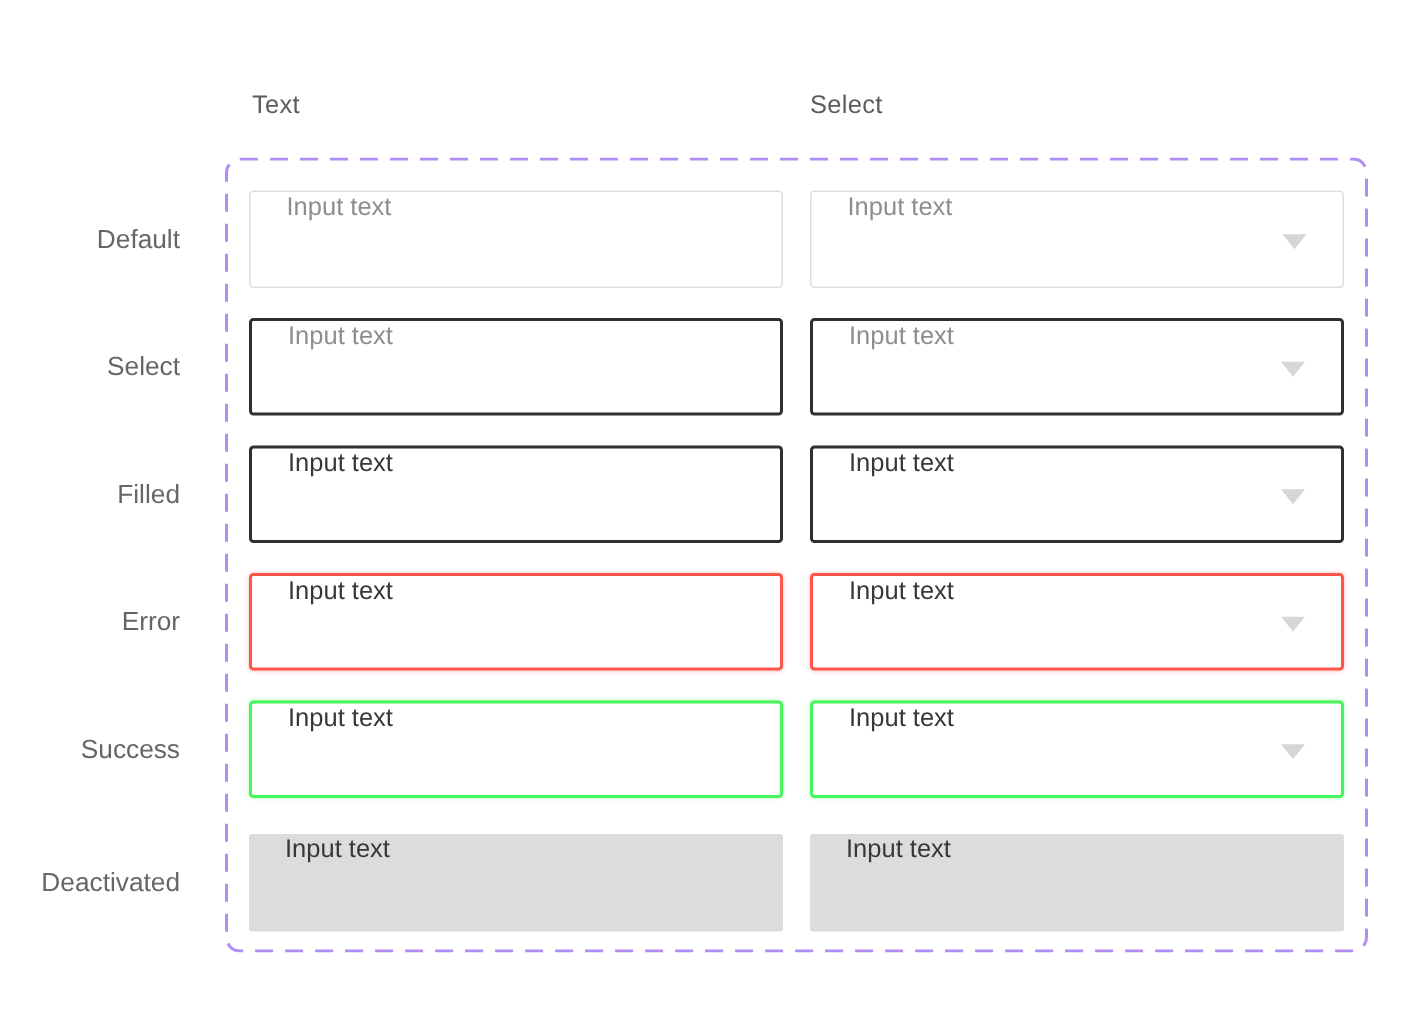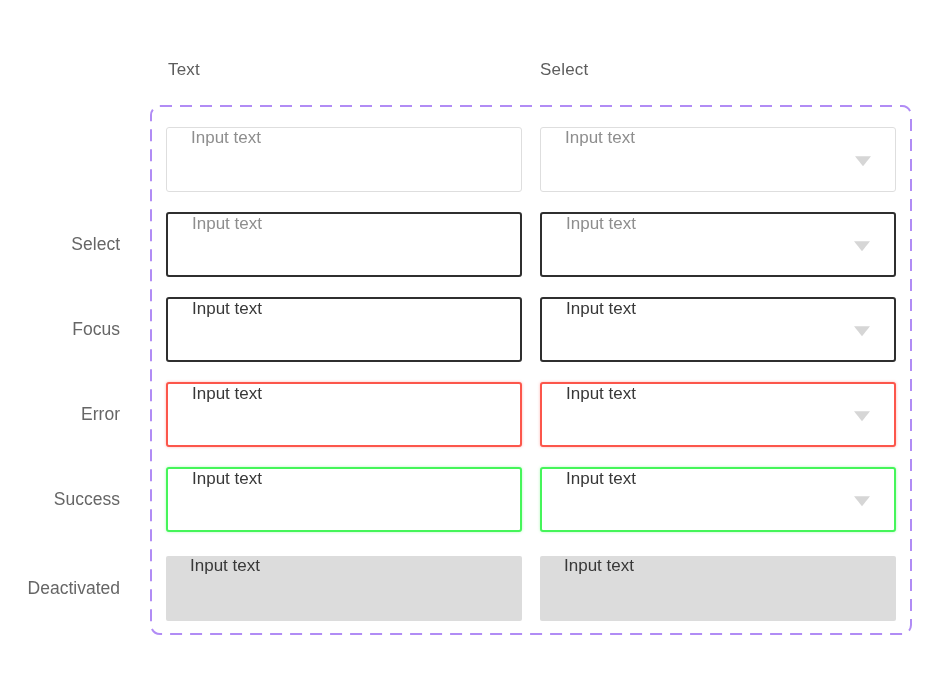--- a/index.html
+++ b/index.html
@@ -98,20 +98,21 @@
   <div class="col-header text-col-hdr">Text</div>
   <div class="col-header select-col-hdr">Select</div>
 
   <div class="states-frame">
     <svg width="762" height="530" xmlns="http://www.w3.org/2000/svg">
       <rect x="1" y="1" width="760" height="528" rx="9" ry="9" fill="none" stroke="var(--frame-dashed-border, #b18cf5)" stroke-width="2" stroke-dasharray="12 8"></rect>
     </svg>
   </div>
 
   <div class="state-row" style="top:127px">
+    <div class="row-label">Default</div>
     <div class="input text-pos st-default">
       <span class="txt ph">Input text</span>
     </div>
     <div class="input select-pos st-default">
       <span class="txt ph">Input text</span>
       <span class="caret"></span>
     </div>
   </div>
 
   <div class="state-row" style="top:212px">
@@ -119,21 +120,21 @@
     <div class="input text-pos st-focus">
       <span class="txt ph">Input text</span>
     </div>
     <div class="input select-pos st-focus">
       <span class="txt ph">Input text</span>
       <span class="caret"></span>
     </div>
   </div>
 
   <div class="state-row" style="top:297px">
-    <div class="row-label">Focus</div>
+    <div class="row-label">Filled</div>
     <div class="input text-pos st-filled">
       <span class="txt val">Input text</span>
     </div>
     <div class="input select-pos st-filled">
       <span class="txt val">Input text</span>
       <span class="caret"></span>
     </div>
   </div>
 
   <div class="state-row" style="top:382px">

